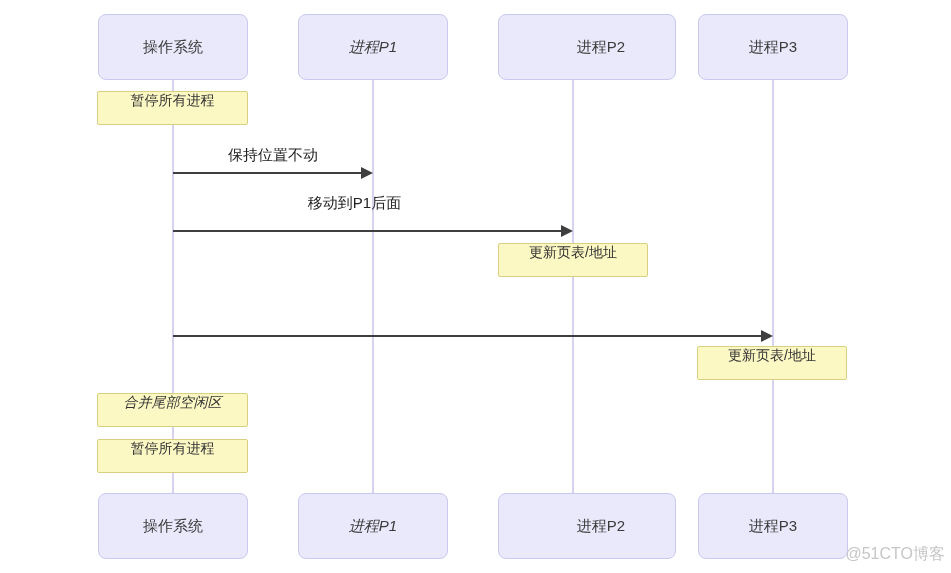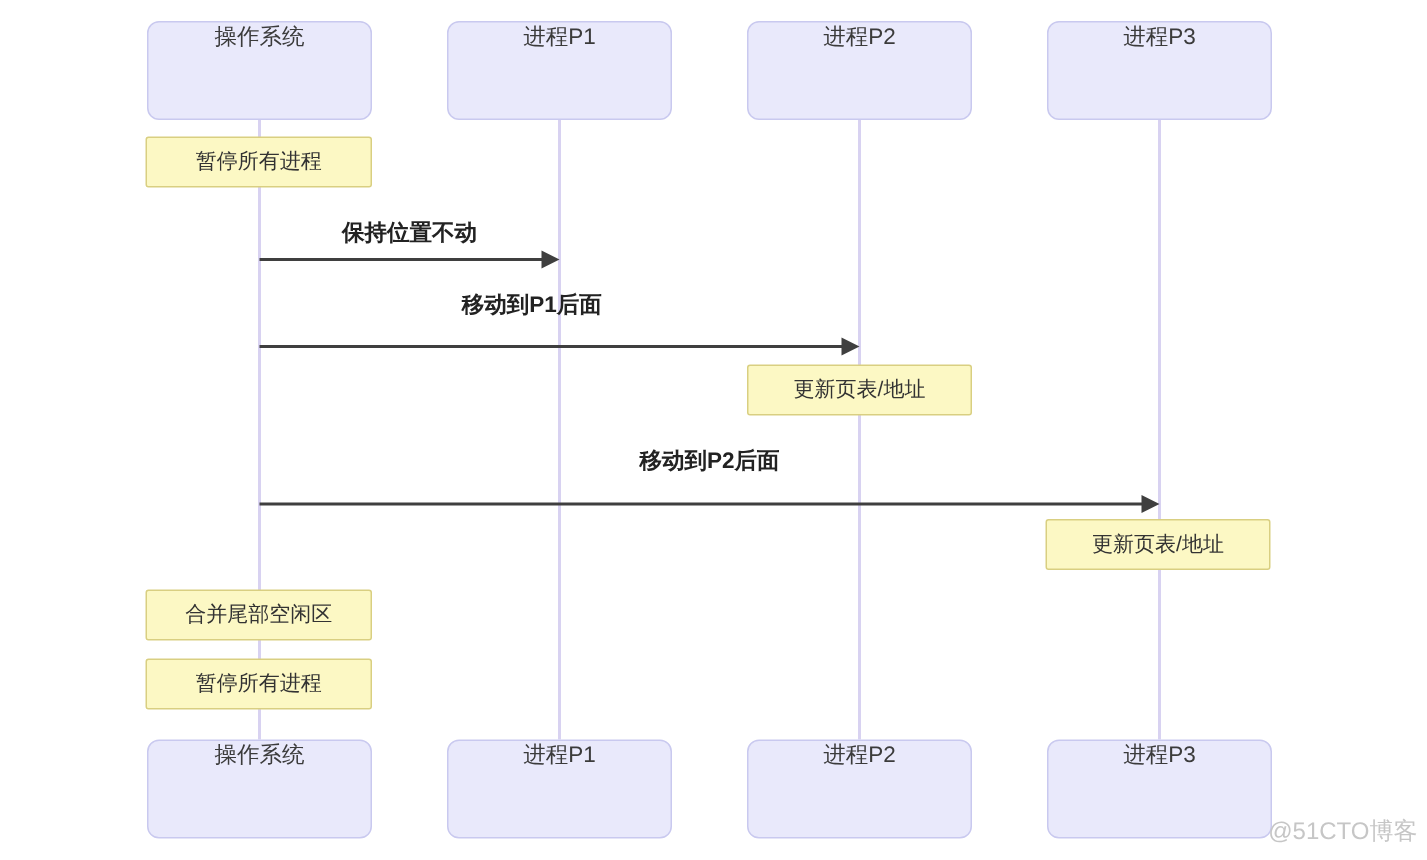--- a/index.html
+++ b/index.html
@@ -31,59 +31,59 @@
 
   
   .participant {
     position: absolute;
     width: 148px;
     height: 64px;
     background: #e9e9fb;
     border: 1px solid #c9c9ef;
     border-radius: 8px;
     display: flex;
-    align-items: flex-start;
+    align-items: center;
     justify-content: center;
     font-size: 15px;
     color: #3b3b3b;
     z-index: 3;
   }
   .row-top    { top: 14px; }
   .row-bottom { top: 493px; }
   .col1 { left: 98px; }
-  .col2 { left: 298px; }
-  .col3 { left: 498px; }
+  .col2 { left: 298px; font-style: italic; }
+  .col3 { left: 498px; padding-left: 28px; }
   .col4 { left: 698px; }
 
   
   .note {
     position: absolute;
     height: 32px;
     background: #fcf8c4;
     border: 1px solid #d9cf81;
     border-radius: 2px;
     display: flex;
-    align-items: center;
+    align-items: flex-start;
     justify-content: center;
     font-size: 14px;
     color: #333333;
     z-index: 4;
   }
   .note.n-pause   { left: 97px;  top: 91px;  width: 149px; }
   .note.n-upd-p2  { left: 498px; top: 243px; width: 148px; }
   .note.n-upd-p3  { left: 697px; top: 346px; width: 148px; }
-  .note.n-merge   { left: 97px;  top: 393px; width: 149px; }
+  .note.n-merge   { left: 97px;  top: 393px; width: 149px; font-style: italic; }
   .note.n-resume  { left: 97px;  top: 439px; width: 149px; }
 
   
   .msg-label {
     position: absolute;
     text-align: center;
     font-size: 15px;
-    font-weight: bold;
+    font-weight: normal;
     color: #222222;
     z-index: 2;
   }
   .lbl1 { left: 173px; top: 146px; width: 200px; }
   .lbl2 { left: 173px; top: 194px; width: 363px; }
   .lbl3 { left: 173px; top: 298px; width: 600px; }
 
   .msg-line {
     position: absolute;
     height: 2px;
@@ -149,21 +149,20 @@
   <div class="arrowhead head1"></div>
 
   <div class="msg-label lbl2">移动到P1后面</div>
   <div class="msg-line line2"></div>
   <div class="arrowhead head2"></div>
 
   <div class="note n-upd-p2">
     <span>更新页表/地址</span>
   </div>
 
-  <div class="msg-label lbl3">移动到P2后面</div>
   <div class="msg-line line3"></div>
   <div class="arrowhead head3"></div>
 
   <div class="note n-upd-p3">
     <span>更新页表/地址</span>
   </div>
 
   <div class="note n-merge">
     <span>合并尾部空闲区</span>
   </div>

